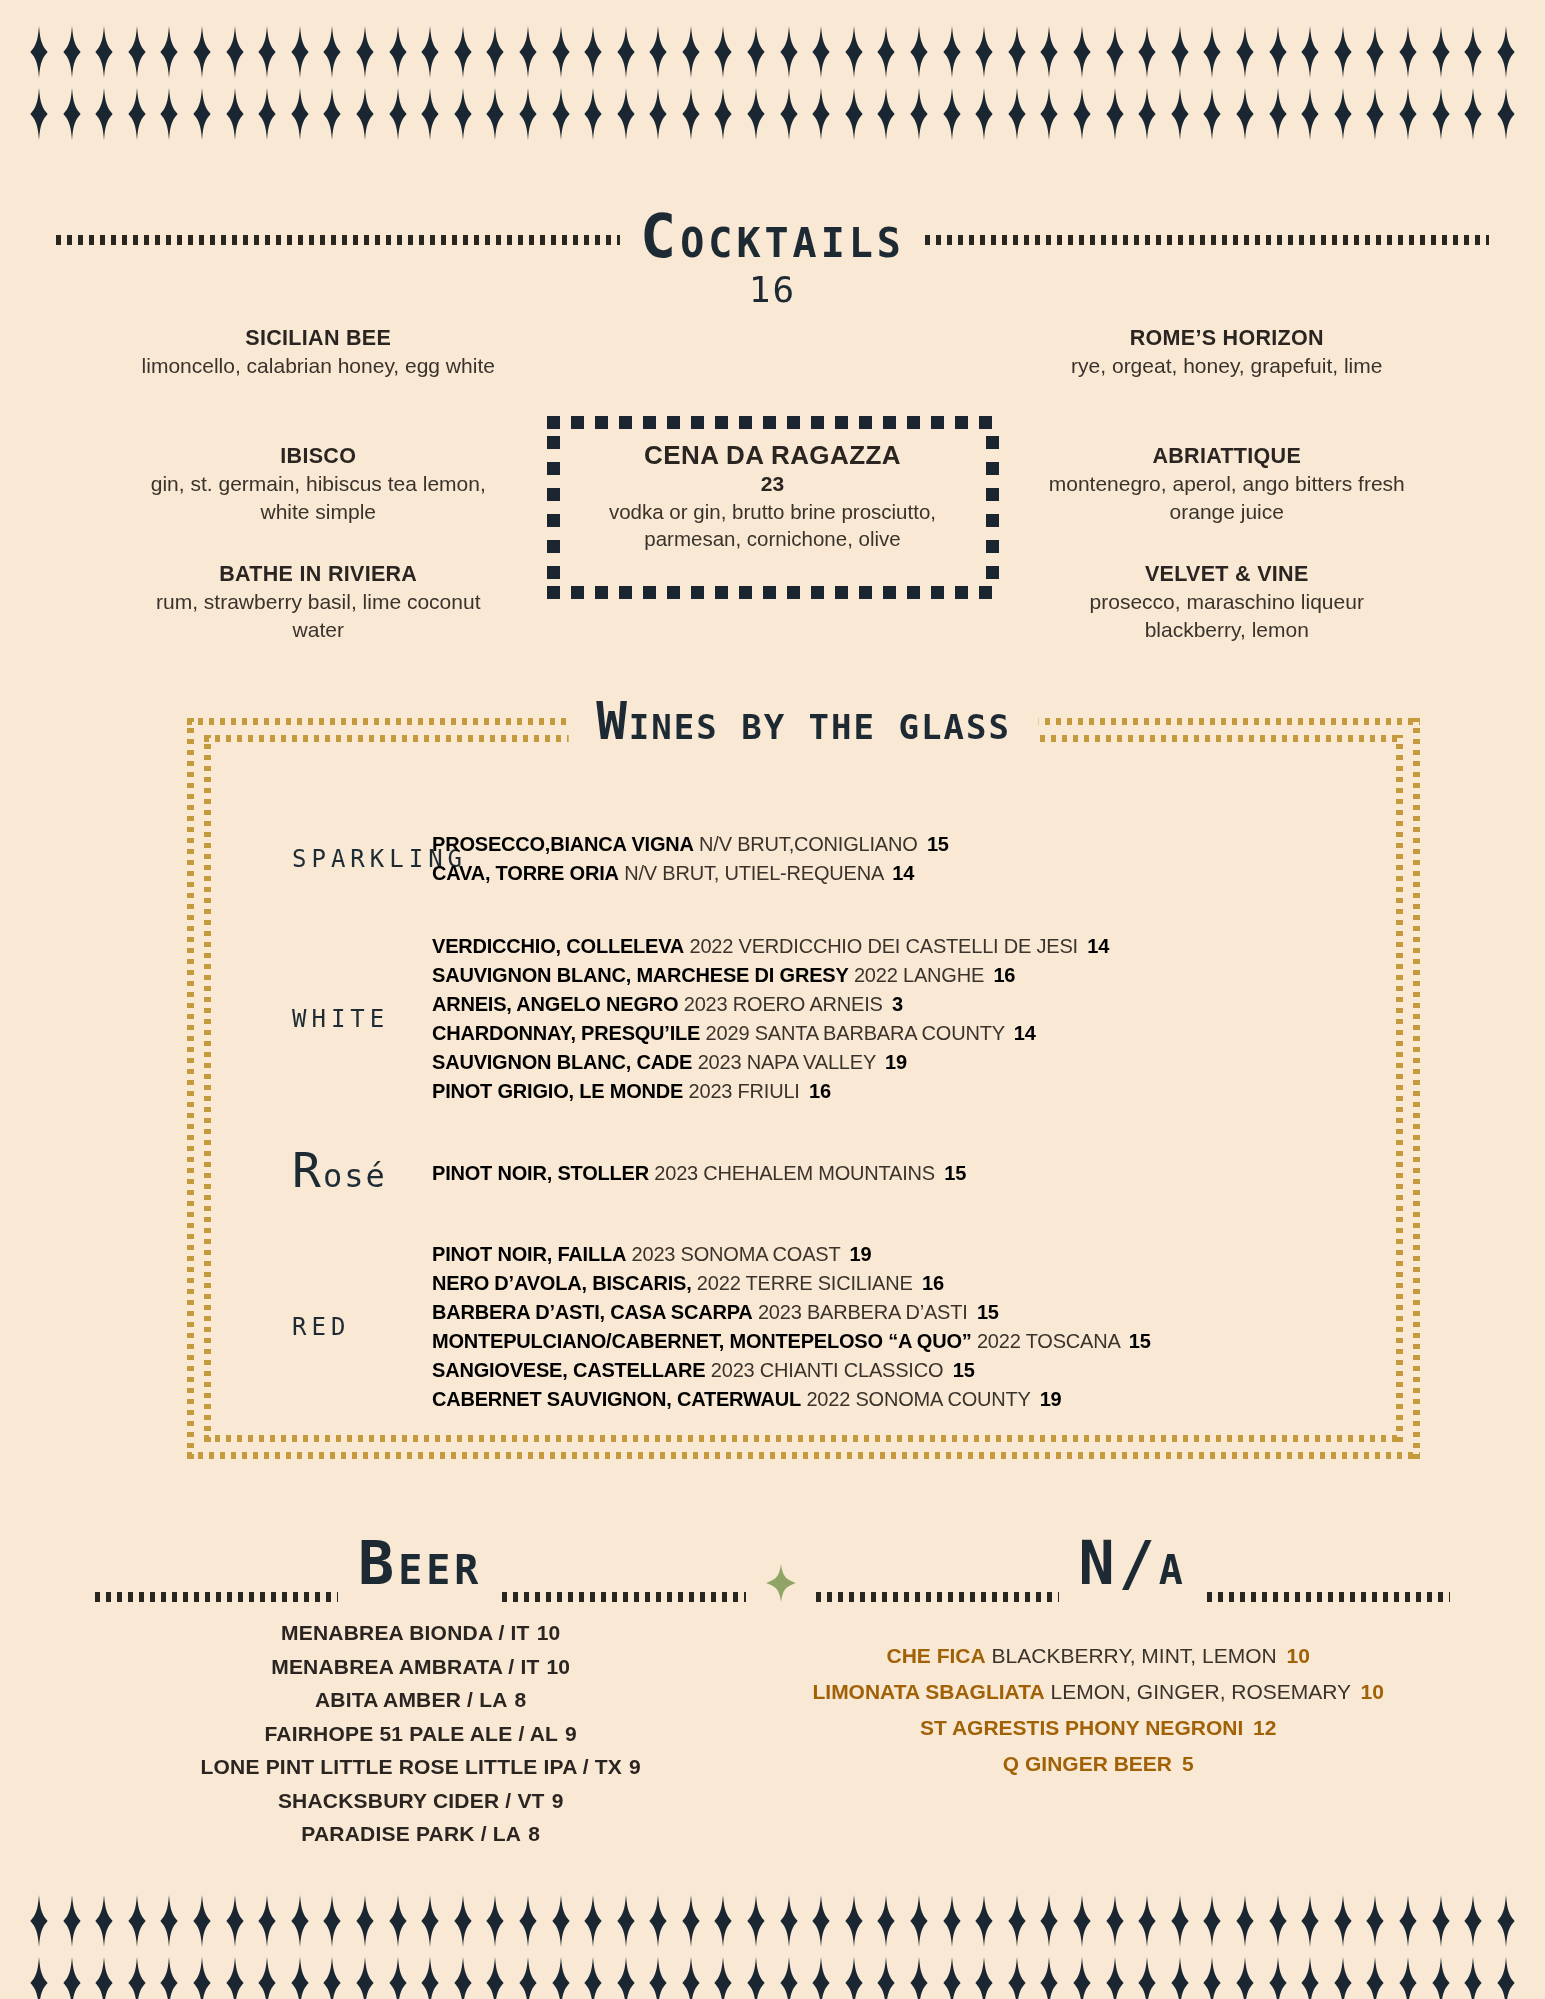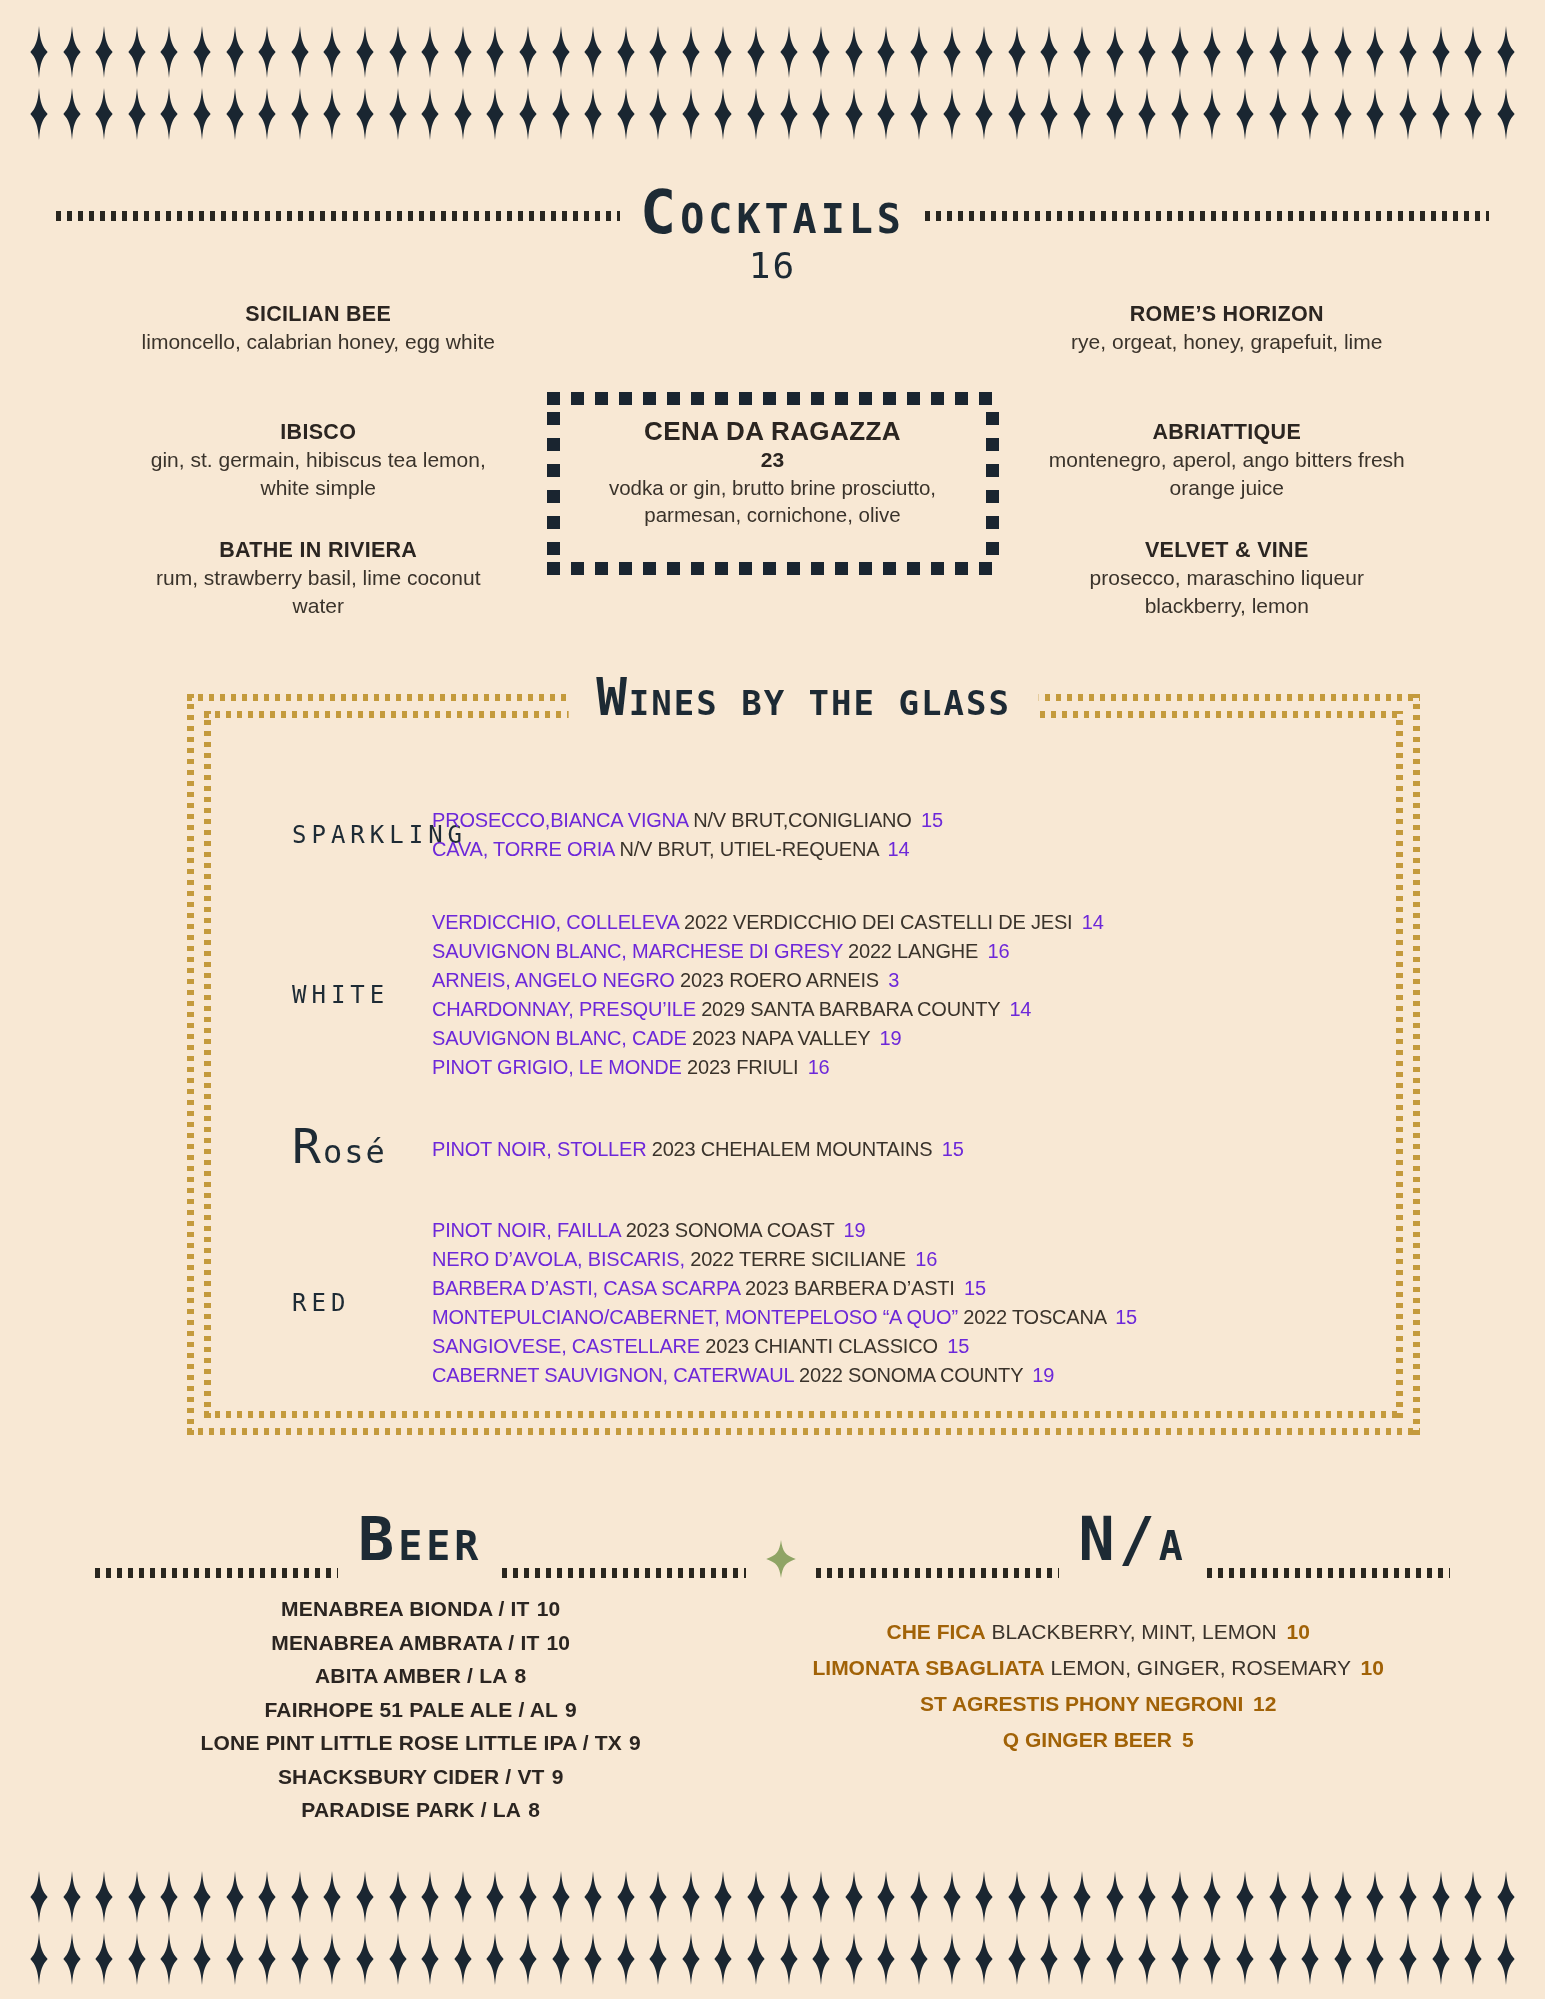--- a/index.html
+++ b/index.html
@@ -17,21 +17,21 @@
   
   .dots { flex:1; height:10px; background:repeating-linear-gradient(90deg,#29261f 0 5px,transparent 5px 11px); }
   
   .deco {
     font-family:"DejaVu Sans Mono", monospace; color:#1d2a34;
     font-size:40px; letter-spacing:4px; text-transform:uppercase;
     line-height:64px; white-space:nowrap;
   }
   .deco::first-letter { font-size:1.5em; }
   
-  .cocktails-header { margin-top:40px; display:flex; align-items:center; gap:20px; padding:0 56px; }
+  .cocktails-header { margin-top:64px; display:flex; align-items:center; gap:20px; padding:0 56px; }
   .cocktails-price { text-align:center; margin-top:-6px; font-family:"DejaVu Sans Mono",monospace; font-size:36px; color:#1d2a34; letter-spacing:2px; }
   
   .cocktails-grid { margin-top:14px; height:360px; display:grid; grid-template-columns:1fr 452px 1fr; column-gap:28px; padding:0 118px; }
   .cocktail-col { text-align:center; }
   .cocktail-item { min-height:108px; margin-bottom:10px; }
   .c-name { font-weight:bold; font-size:21.5px; letter-spacing:.3px; color:#2b2521; line-height:28px; }
   .c-desc { font-size:21px; color:#3a332b; line-height:28px; max-width:380px; margin:0 auto; }
   
   .featured-box { position:relative; margin-top:92px; height:183px; text-align:center; padding-top:24px; }
   .dash-h { position:absolute; left:0; right:0; height:13px; background:repeating-linear-gradient(90deg,#1a2530 0 13px,transparent 13px 24px); }
@@ -44,21 +44,21 @@
   .g-h { position:absolute; left:0; right:0; height:7px; background:repeating-linear-gradient(90deg,#c49a3c 0 5px,transparent 5px 11px); }
   .g-v { position:absolute; top:0; bottom:0; width:7px; background:repeating-linear-gradient(0deg,#c49a3c 0 5px,transparent 5px 11px); }
   .g-h.in { left:17px; right:17px; } .g-v.in { top:17px; bottom:17px; }
   .wines-title { position:absolute; top:-28px; left:50%; transform:translateX(-50%); background:#f8e8d4; padding:0 28px; z-index:2; font-size:34px; letter-spacing:2px; }
   .wines-content { position:relative; z-index:1; padding:112px 55px 0 105px; display:flex; flex-direction:column; gap:44px; }
   .wine-section { display:grid; grid-template-columns:140px 1fr; align-items:center; }
   .cat-label { font-family:"DejaVu Sans Mono",monospace; font-size:24px; letter-spacing:5px; color:#1e2b35; text-transform:uppercase; white-space:nowrap; }
   .s2 .cat-label { font-size:32px; letter-spacing:2px; text-transform:none; line-height:40px; }
   .s2 .cat-label::first-letter { font-size:1.5em; }
   .wine-row { font-size:20px; line-height:29px; color:#3a332b; letter-spacing:-0.2px; }
-  .w-bold,.w-price { font-weight:normal; color:#6d28d9; }
+  .w-bold,.w-price { font-weight:bold; color:#000000; }
   .w-price { margin-left:4px; }
   
   .bna-header { margin-top:72px; display:flex; align-items:flex-end; gap:20px; padding:0 95px; }
   .sparkle { width:30px; height:38px; flex:0 0 auto; }
   .lists { margin-top:14px; display:grid; grid-template-columns:1fr 1.08fr; padding:0 95px; }
   .beer-list { text-align:center; }
   .beer-item { font-weight:bold; font-size:21px; line-height:33.5px; color:#2b2521; letter-spacing:.2px; }
   .bp { margin-left:7px; }
   .na-list { text-align:center; padding-top:22px; }
   .na-item { font-size:21px; line-height:36px; color:#3a332b; }

